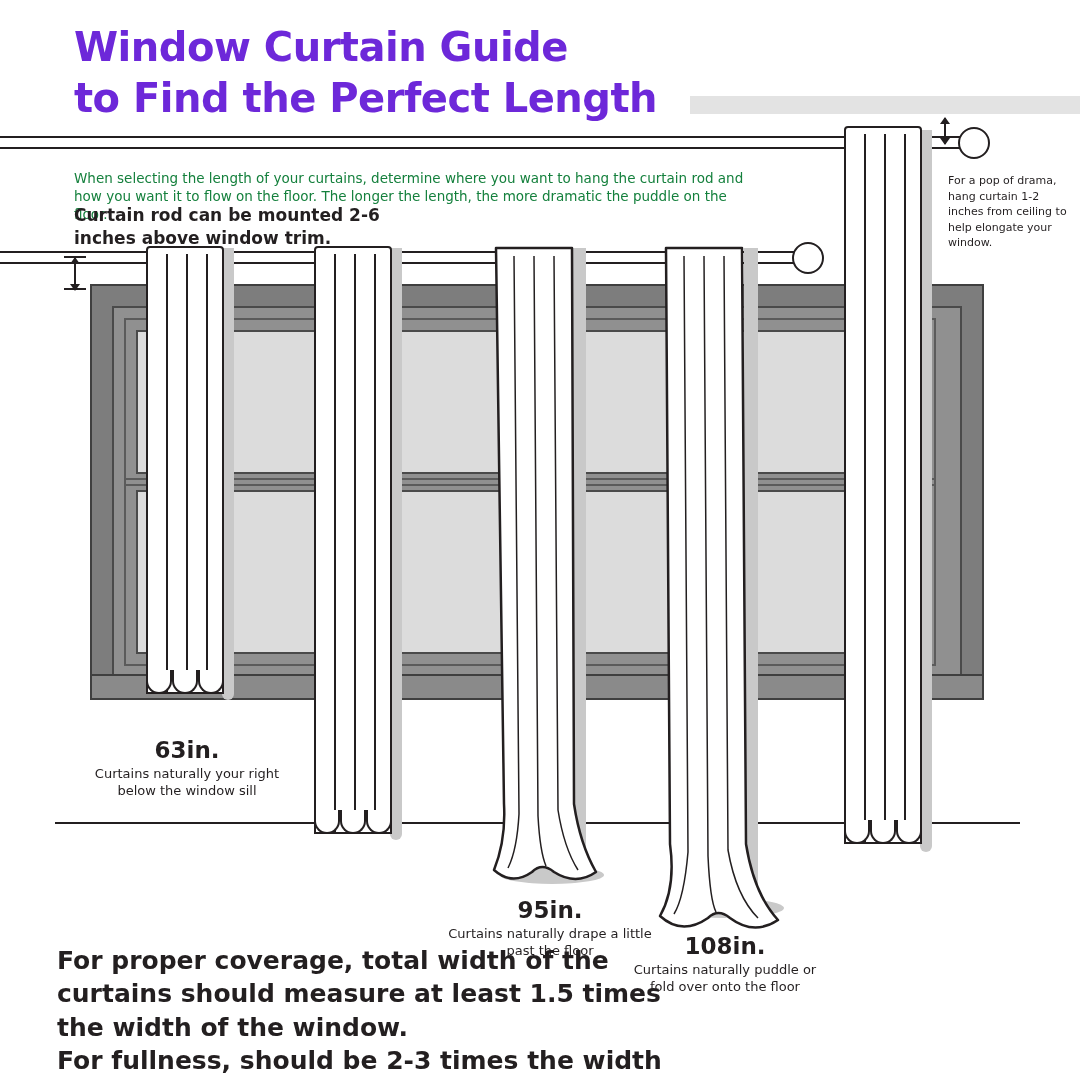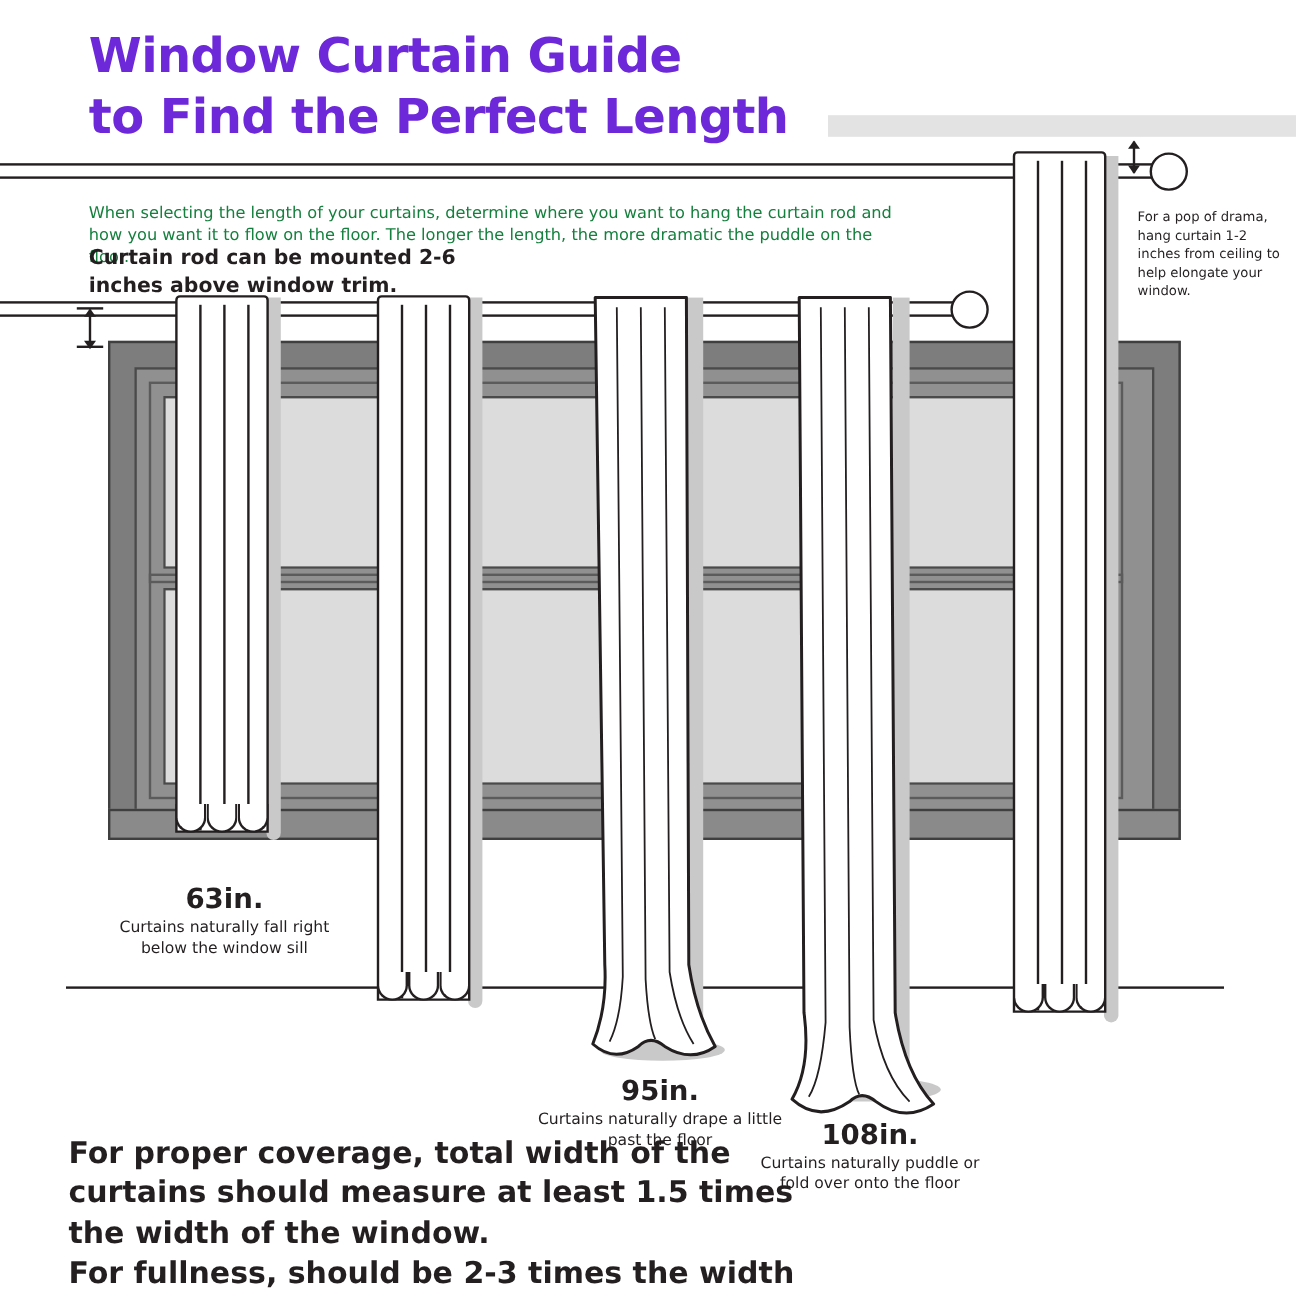--- a/index.html
+++ b/index.html
@@ -303,21 +303,21 @@
     <div class="fold" style="left:38px;"></div>
     <div class="fold" style="left:58px;"></div>
   </div>
   <div class="scallop" style="left:146px; top:668px; width:78px; z-index:11;">
     <span style="left:0;"></span>
       <span style="left:33.3%;"></span>
       <span style="left:66.6%;"></span>
   </div>
   <div class="label" style="left:92px; top:738px; width:190px;text-align:center;">
     <div class="size">63in.</div>
-    <div class="desc">Curtains naturally fall right below the window sill</div>
+    <div class="desc">Curtains naturally your right below the window sill</div>
   </div>
 
   <div class="shadow" style="left:390px; top:248px; width:12px; height:592px; border-radius:0 0 8px 8px;"></div>
   <div class="curtain" style="left:314px; top:246px; width:78px; height:588px; z-index:10;">
     <div class="fold" style="left:18px;"></div>
     <div class="fold" style="left:38px;"></div>
     <div class="fold" style="left:58px;"></div>
   </div>
   <div class="scallop" style="left:314px; top:808px; width:78px; z-index:11;">
     <span style="left:0;"></span>

